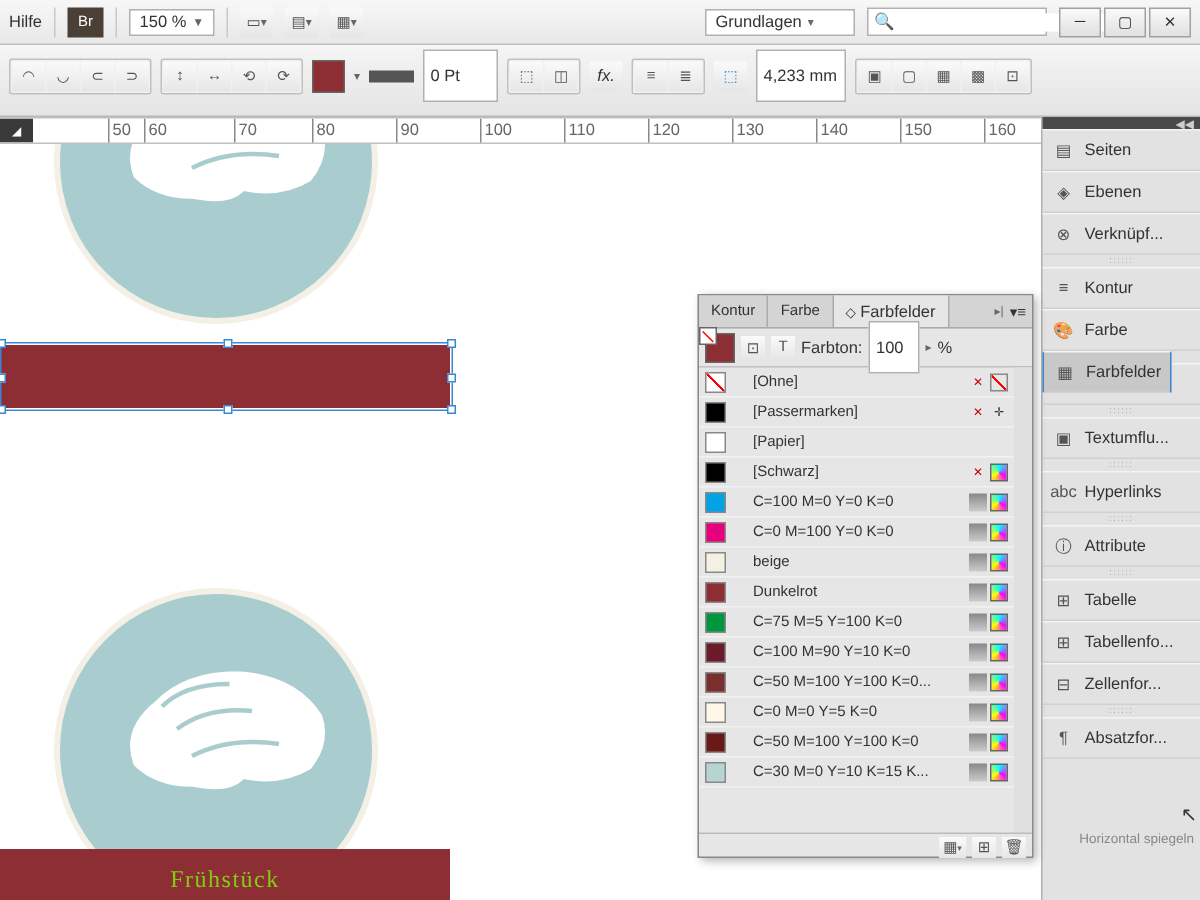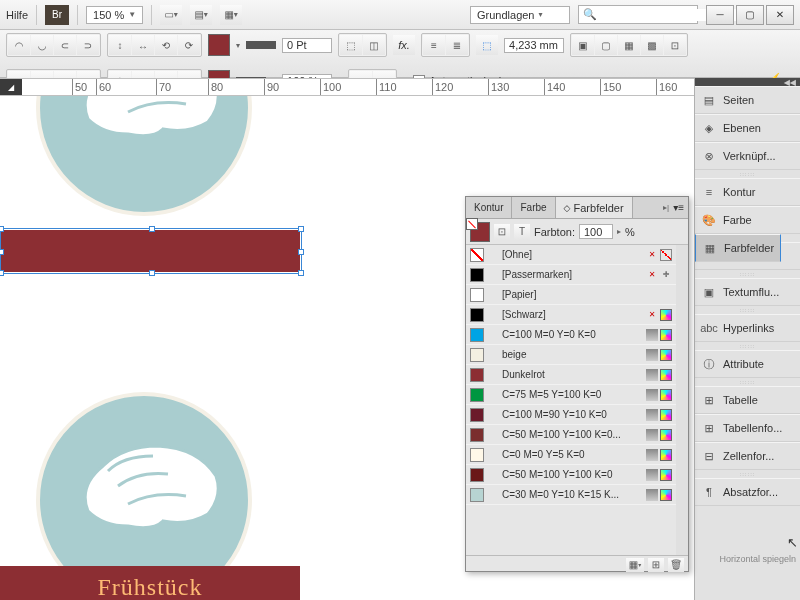--- a/index.html
+++ b/index.html
@@ -7,21 +7,21 @@
 .top{height:30px;background:linear-gradient(#f7f7f7,#e8e8e8);border-bottom:1px solid #c0c0c0;display:flex;align-items:center;padding:0 6px;gap:8px}
 .top .sep{width:1px;height:20px;background:#c8c8c8}
 .zoom{background:#fff;border:1px solid #b0b0b0;padding:2px 6px;display:flex;align-items:center;gap:4px}
 .tri{font-size:8px;color:#666}
 .winbtns{margin-left:auto;display:flex;gap:2px}
 .winbtn{width:28px;height:20px;background:linear-gradient(#fafafa,#e0e0e0);border:1px solid #a0a0a0;display:flex;align-items:center;justify-content:center;font-size:10px}
 .search{background:#fff;border:1px solid #b0b0b0;padding:2px 4px;width:120px;display:flex;align-items:center;gap:4px}
 .ctrlbar{height:48px;background:linear-gradient(#f5f5f5,#e4e4e4);border-bottom:1px solid #b8b8b8;display:flex;align-items:center;padding:3px 6px;gap:6px;flex-wrap:wrap}
 .tg{display:flex;gap:1px;border:1px solid #c0c0c0;padding:1px;background:#f0f0f0;border-radius:2px}
 .tbtn{width:22px;height:20px;display:flex;align-items:center;justify-content:center;background:linear-gradient(#fafafa,#e6e6e6);font-size:10px;color:#555}
-.fld{background:#fff;border:1px solid #b0b0b0;padding:1px 4px;min-width:50px;height:15px;display:flex;align-items:center}
+.fld{background:#fff;border:1px solid #b0b0b0;padding:1px 4px;min-width:50px;height:35px;display:flex;align-items:center}
 .sw{width:22px;height:22px}
 .ruler{height:18px;background:#fff;border-bottom:1px solid #c0c0c0;border-top:1px solid #c0c0c0;display:flex;position:relative;overflow:hidden;font-size:9px}
 .ruler .corner{width:22px;background:#3a3a3a;color:#fff;display:flex;align-items:center;justify-content:center;font-size:8px}
 .tick{position:absolute;top:0;height:18px;border-left:1px solid #888;padding-left:2px;padding-top:2px;color:#666}
 .stage{position:absolute;left:0;top:96px;width:694px;height:504px;background:#fff;overflow:hidden}
 .ribbon{position:absolute;background:#8c2e33;height:42px}
 .rcut{position:absolute;right:-14px;top:0;width:0;height:0;border-top:21px solid transparent;border-bottom:21px solid transparent;border-left:14px solid #fff}
 .sel{position:absolute;border:1px solid #3a87d6;pointer-events:none}
 .sel .h{position:absolute;width:6px;height:6px;background:#fff;border:1px solid #3a87d6}
 .circle{position:absolute;width:216px;height:216px;border-radius:50%;background:#a9cdcf;border:4px solid #f4f0e6}
@@ -192,21 +192,21 @@
     <div class="h" style="left:-3px;bottom:-3px"></div>
       <div class="h" style="left:148px;bottom:-3px"></div>
       <div class="h" style="right:-3px;bottom:-3px"></div>
   </div>
   <div class="circle" style="left:36px;top:296px">
     <svg class="croiss" viewBox="0 0 160 120">
         <path fill="#fff" d="M20 85 Q10 60 35 40 Q55 20 90 20 Q130 22 148 50 Q155 70 140 88 Q120 100 95 95 Q85 105 60 100 Q35 100 20 85 Z M40 45 Q55 30 85 30 M50 60 Q70 45 100 48 M60 78 Q85 65 118 70" stroke="#a9cdcf" stroke-width="3"></path>
       </svg>
   </div>
   <div class="ribbon" style="left:0;top:470px;width:300px;display:flex;align-items:center;justify-content:center">
-    <span style="color:#fdba74;font-size:24px;font-family:Georgia,serif;letter-spacing:1px">Frühstück</span>
+    <span style="color:#84cc16;font-size:16px;font-family:Georgia,serif;letter-spacing:1px">Frühstück</span>
     <div class="rcut"></div>
   </div>
 </div>
 
 <div class="rpanel">
   <div style="height:8px;background:#4a4a4a;display:flex;align-items:center;justify-content:flex-end;padding-right:4px;color:#ccc;font-size:8px">◀◀</div>
   <div id="rpanel-items">
       <div class="ritem">
         <div class="ricon">▤</div>
         <span>Seiten</span>
@@ -340,20 +340,28 @@
       </div>
       <div class="swrow">
         <div class="swc" style="background:#00a4e4"></div>
         <span class="swlbl">C=100 M=0 Y=0 K=0</span>
         <div class="swic">
           <div style="background:linear-gradient(#888,#ccc);width:12px;height:12px"></div>
           <div style="background:conic-gradient(#0ff,#f0f,#ff0,#0ff);width:12px;height:12px;border:1px solid #666"></div>
         </div>
       </div>
       <div class="swrow">
+        <div class="swc" style="background:#e6007e"></div>
+        <span class="swlbl">C=0 M=100 Y=0 K=0</span>
+        <div class="swic">
+          <div style="background:linear-gradient(#888,#ccc);width:12px;height:12px"></div>
+          <div style="background:conic-gradient(#0ff,#f0f,#ff0,#0ff);width:12px;height:12px;border:1px solid #666"></div>
+        </div>
+      </div>
+      <div class="swrow">
         <div class="swc" style="background:#f4f0e2"></div>
         <span class="swlbl">beige</span>
         <div class="swic">
           <div style="background:linear-gradient(#888,#ccc);width:12px;height:12px"></div>
           <div style="background:conic-gradient(#0ff,#f0f,#ff0,#0ff);width:12px;height:12px;border:1px solid #666"></div>
         </div>
       </div>
       <div class="swrow">
         <div class="swc" style="background:#8c2e33"></div>
         <span class="swlbl">Dunkelrot</span>

